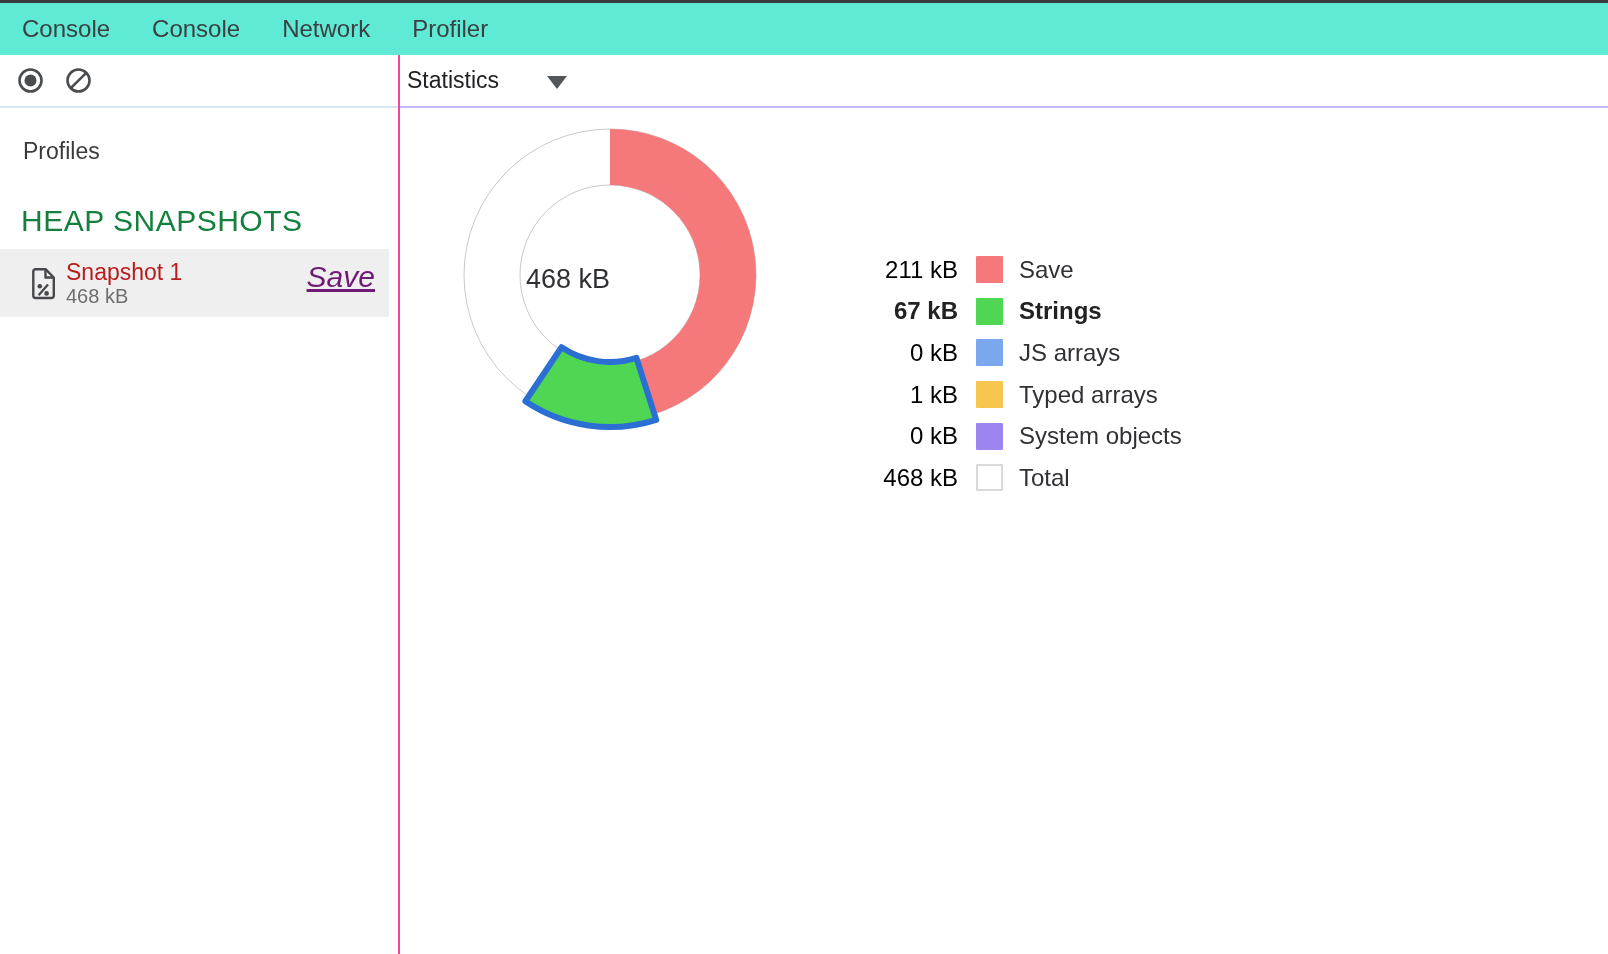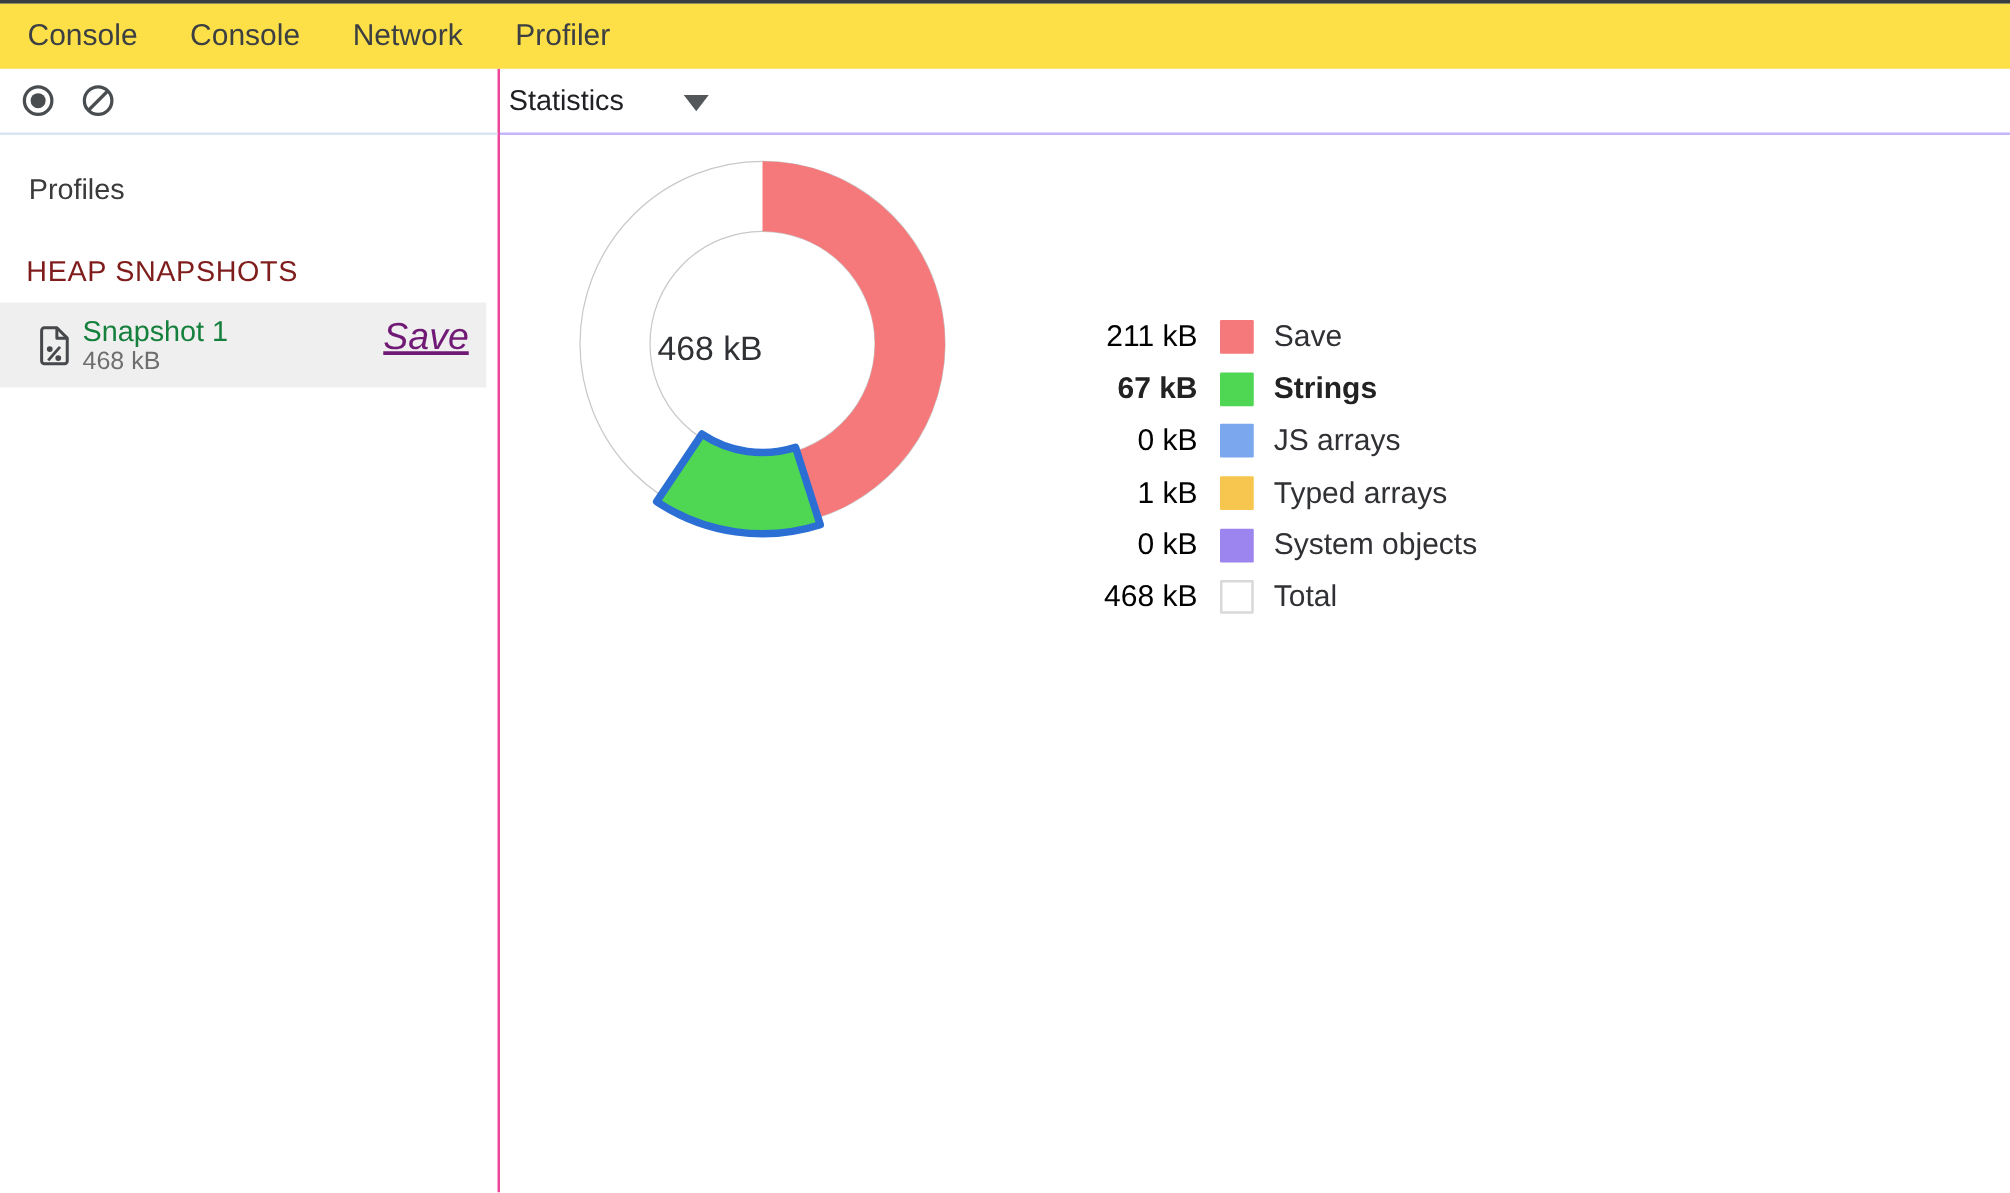--- a/index.html
+++ b/index.html
@@ -1,45 +1,45 @@
 <!DOCTYPE html>
 <html><head>
 <meta charset="utf-8">
 <style>
   * { margin:0; padding:0; box-sizing:border-box; }
   html,body { width:1608px; height:954px; background:#fff; font-family:"Liberation Sans", sans-serif; color:#303134; overflow:hidden; }
 
   .top-strip { height:3px; background:#3A3D40; }
 
   
-  .tab-bar { height:52px; background:#fde047; display:flex; align-items:stretch; padding-left:1px; position:relative; z-index:3; }
+  .tab-bar { height:52px; background:#5eead4; display:flex; align-items:stretch; padding-left:1px; position:relative; z-index:3; }
   .tab { display:flex; align-items:center; padding:0 21px; font-size:24px; color:#3C4043; position:relative; cursor:default; }
   .tab.active { color:#1A73E8; }
   .tab .underline { position:absolute; left:0; right:0; bottom:-5px; height:5px; background:#1A73E8; border-radius:1px; }
 
   
   .body-row { display:flex; height:899px; }
   .sidebar { width:400px; border-right:2px solid #ec4899; position:relative; background:#fff; }
   .main { flex:1; background:#fff; position:relative; }
 
   .sidebar-toolbar { height:53px; border-bottom:2px solid #D9E5F2; display:flex; align-items:center; padding-left:17px; gap:21px; }
   .icon-btn { width:27px; height:27px; display:flex; align-items:center; justify-content:center; cursor:pointer; }
 
   .main-toolbar { height:53px; border-bottom:2px solid #c4b5fd; display:flex; align-items:center; padding-left:7px; }
   .stats-select { display:flex; align-items:center; cursor:pointer; }
   .stats-label { font-size:23px; color:#202124; }
   .dd-triangle { width:0; height:0; border-left:10px solid transparent; border-right:10px solid transparent; border-top:13px solid #54575A; margin-left:48px; margin-top:3px; }
 
   
   .profiles-heading { margin:30px 0 0 23px; font-size:23px; color:#3B3B3B; }
-  .heap-heading { margin:39px 0 0 21px; font-size:23px; color:#7f1d1d; letter-spacing:0.5px; }
+  .heap-heading { margin:39px 0 0 21px; font-size:30px; color:#15803d; letter-spacing:0.5px; }
   .snapshot-item { margin-top:11px; width:389px; height:68px; background:#EFEFEF; position:relative; display:flex; align-items:center; padding-left:31px; cursor:pointer; }
   .snapshot-icon { width:25px; height:33px; flex:0 0 auto; }
   .snapshot-texts { margin-left:10px; }
-  .snapshot-title { font-size:23px; color:#15803d; line-height:26px; }
+  .snapshot-title { font-size:23px; color:#b91c1c; line-height:26px; }
   .snapshot-size { font-size:20px; color:#6E6E6E; line-height:22px; }
   .save-link { position:absolute; right:14px; top:11px; font-size:30px; color:#701a75; text-decoration:underline; cursor:pointer;font-style:italic; }
 
   
   .chart-area { position:relative; width:100%; height:846px; }
   .donut-svg { position:absolute; left:42px; top:-5px; }
   .center-label { position:absolute; left:83px; top:156px; width:170px; text-align:center; font-size:27px; color:#303134; }
 
   .legend { position:absolute; left:460px; top:141px; }
   .legend-row { display:flex; align-items:center; height:41.6px; cursor:pointer; }

